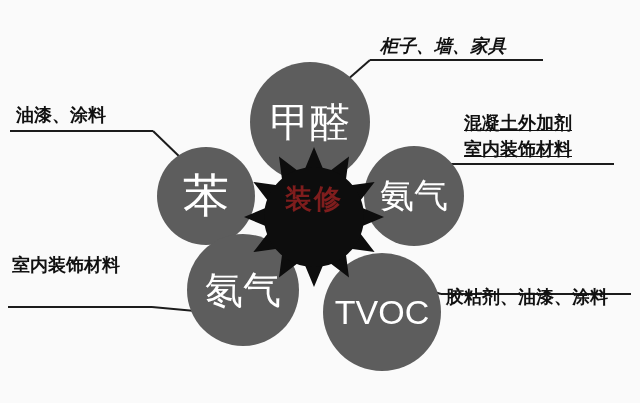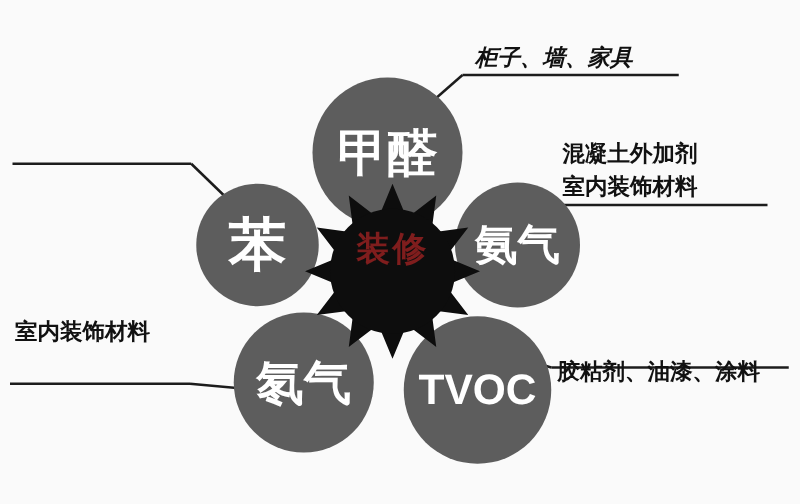--- a/index.html
+++ b/index.html
@@ -18,21 +18,21 @@
     font-family:"Liberation Sans","DejaVu Sans",sans-serif;
     position:relative;overflow:hidden;
   }
   .stage{position:absolute;inset:0;}
   .layer{position:absolute;inset:0;pointer-events:none;}
   #svg-lines{z-index:1;}
   .node{
     position:absolute;border-radius:50%;
     background:var(--node-fill);color:var(--node-text);
     display:flex;align-items:center;justify-content:center;
-    font-weight:bold;z-index:2;user-select:none;
+    font-weight:normal;z-index:2;user-select:none;
   }
   #svg-star{z-index:3;}
   #star-poly{fill:var(--center-fill);}
   .center-text{
     position:absolute;z-index:4;color:#7f1d1d;font-weight:bold;
     text-align:center;letter-spacing:2px;
   }
   .annotation{
     position:absolute;z-index:5;font-weight:bold;
     color:var(--label-text);font-size:18px;line-height:26px;
@@ -68,43 +68,46 @@
   </div>
 
   <div class="node" style="left:157px;top:147px;width:98px;height:98px;font-size:46px;">
     <span class="node-label">苯</span>
   </div>
 
   <div class="node" style="left:364px;top:146px;width:100px;height:100px;font-size:34px;">
     <span class="node-label">氨气</span>
   </div>
 
-  <div class="node" style="left:187px;top:250px;width:112px;height:112px;font-size:38px;">
+  <div class="node" style="left:187px;top:234px;width:112px;height:112px;font-size:38px;">
     <span class="node-label">氡气</span>
   </div>
 
   <div class="node" style="left:323px;top:253px;width:118px;height:118px;font-size:34px;">
     <span class="node-label">TVOC</span>
   </div>
 
   <svg id="svg-star" class="layer" width="640" height="403" viewBox="0 0 640 403">
     <polygon id="star-poly" points="314.0,147.0 325.4,174.5 349.0,156.4 345.1,185.9 374.6,182.0 356.5,205.6 384.0,217.0 356.5,228.4 374.6,252.0 345.1,248.1 349.0,277.6 325.4,259.5 314.0,287.0 302.6,259.5 279.0,277.6 282.9,248.1 253.4,252.0 271.5,228.4 244.0,217.0 271.5,205.6 253.4,182.0 282.9,185.9 279.0,156.4 302.6,174.5"></polygon>
     <circle cx="314" cy="217" r="50" fill="#0d0d0d"></circle>
   </svg>
 
   <div class="center-text" style="left:264px;top:182px;width:100px;font-size:27px;line-height:34px;">
     <span style="display:block;">装修</span>
   </div>
 
   <div class="annotation" style="left:380px;top:33px;font-style:italic;">
     <span>柜子、墙、家具</span>
   </div>
 
+  <div class="annotation" style="left:16px;top:102px;">
+    <span>油漆、涂料</span>
+  </div>
 
-  <div class="annotation" style="left:450px;top:110px;">
+  <div class="annotation" style="left:464px;top:110px;text-decoration:underline;">
     <span style="display:block;">混凝土外加剂</span>
     <span style="display:block;">室内装饰材料</span>
   </div>
 
   <div class="annotation" style="left:12px;top:252px;">
     <span style="display:block;">室内装饰材料</span>
   </div>
 
   <div class="annotation" style="left:446px;top:264px;margin-top:20px;">
     <span>胶粘剂、油漆、涂料</span>

